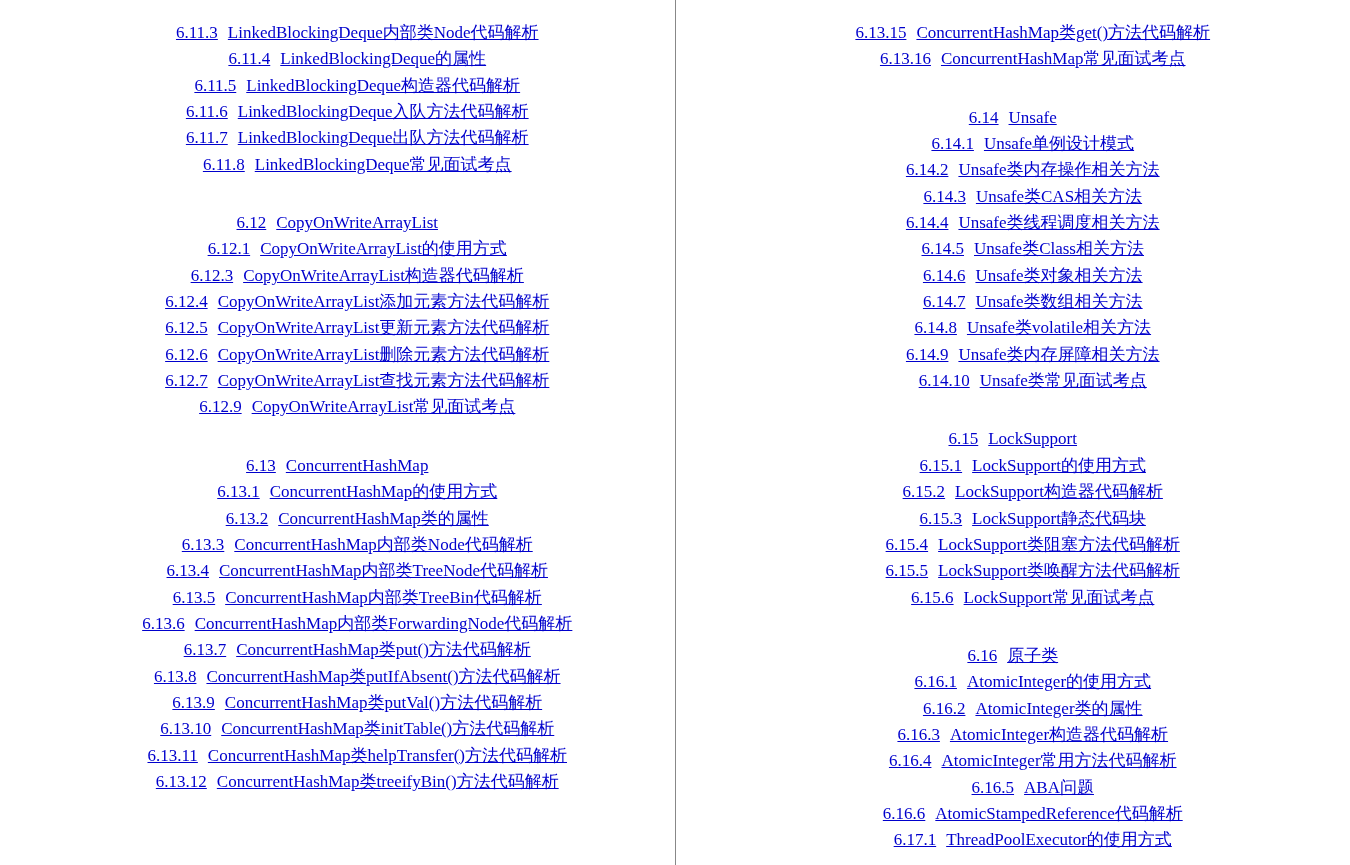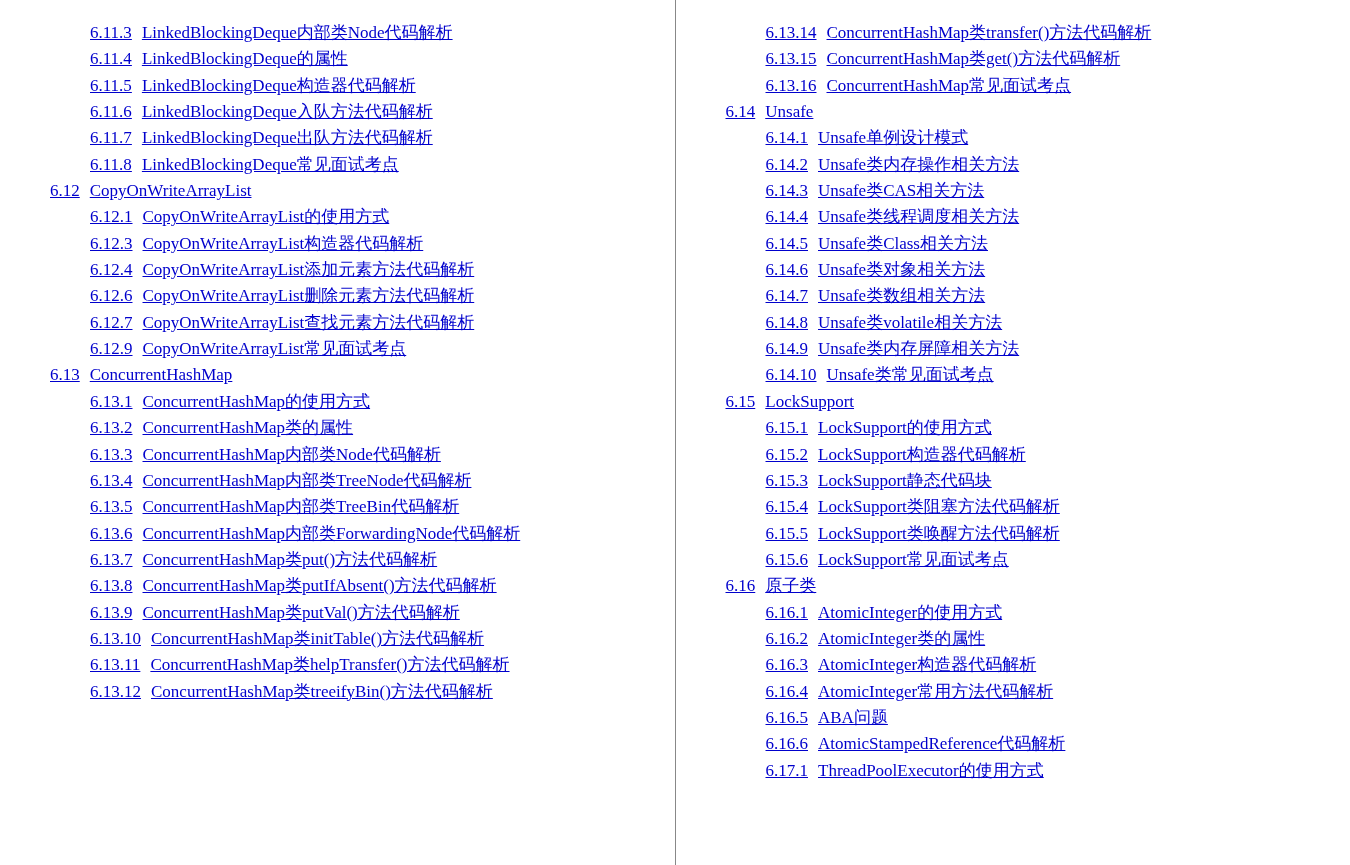--- a/index.html
+++ b/index.html
@@ -12,34 +12,36 @@
       background: #ffffff;
     }
     .page-container {
       display: flex;
       height: 100%;
     }
     .column {
       flex: 1;
       padding: 20px 50px;
       overflow: hidden;
+      text-align: center;
     }
     .column-left {
       border-right: 1px solid #888;
     }
     .toc-entry {
       line-height: 1.55;
       margin: 0;
     }
     .toc-entry a {
       color: #0000cc;
       text-decoration: underline;
     }
     .level-1 {
       padding-left: 0;
+      margin-top: 32px;
     }
     .level-2 {
       padding-left: 40px;
     }
     .num-gap {
       display: inline-block;
       width: 10px;
     }
   </style>
 </head>
@@ -50,39 +52,39 @@
       <p class="toc-entry level-2"><a href="#"><span>6.11.3</span><span class="num-gap">&nbsp;&nbsp;</span><span>LinkedBlockingDeque内部类Node代码解析</span></a></p>
       <p class="toc-entry level-2"><a href="#"><span>6.11.4</span><span class="num-gap">&nbsp;&nbsp;</span><span>LinkedBlockingDeque的属性</span></a></p>
       <p class="toc-entry level-2"><a href="#"><span>6.11.5</span><span class="num-gap">&nbsp;&nbsp;</span><span>LinkedBlockingDeque构造器代码解析</span></a></p>
       <p class="toc-entry level-2"><a href="#"><span>6.11.6</span><span class="num-gap">&nbsp;&nbsp;</span><span>LinkedBlockingDeque入队方法代码解析</span></a></p>
       <p class="toc-entry level-2"><a href="#"><span>6.11.7</span><span class="num-gap">&nbsp;&nbsp;</span><span>LinkedBlockingDeque出队方法代码解析</span></a></p>
       <p class="toc-entry level-2"><a href="#"><span>6.11.8</span><span class="num-gap">&nbsp;&nbsp;</span><span>LinkedBlockingDeque常见面试考点</span></a></p>
       <p class="toc-entry level-1"><a href="#"><span>6.12</span><span class="num-gap">&nbsp;&nbsp;</span><span>CopyOnWriteArrayList</span></a></p>
       <p class="toc-entry level-2"><a href="#"><span>6.12.1</span><span class="num-gap">&nbsp;&nbsp;</span><span>CopyOnWriteArrayList的使用方式</span></a></p>
       <p class="toc-entry level-2"><a href="#"><span>6.12.3</span><span class="num-gap">&nbsp;&nbsp;</span><span>CopyOnWriteArrayList构造器代码解析</span></a></p>
       <p class="toc-entry level-2"><a href="#"><span>6.12.4</span><span class="num-gap">&nbsp;&nbsp;</span><span>CopyOnWriteArrayList添加元素方法代码解析</span></a></p>
+      <p class="toc-entry level-2"><a href="#"><span>6.12.5</span><span class="num-gap">&nbsp;&nbsp;</span><span>CopyOnWriteArrayList更新元素方法代码解析</span></a></p>
       <p class="toc-entry level-2"><a href="#"><span>6.12.6</span><span class="num-gap">&nbsp;&nbsp;</span><span>CopyOnWriteArrayList删除元素方法代码解析</span></a></p>
       <p class="toc-entry level-2"><a href="#"><span>6.12.7</span><span class="num-gap">&nbsp;&nbsp;</span><span>CopyOnWriteArrayList查找元素方法代码解析</span></a></p>
       <p class="toc-entry level-2"><a href="#"><span>6.12.9</span><span class="num-gap">&nbsp;&nbsp;</span><span>CopyOnWriteArrayList常见面试考点</span></a></p>
       <p class="toc-entry level-1"><a href="#"><span>6.13</span><span class="num-gap">&nbsp;&nbsp;</span><span>ConcurrentHashMap</span></a></p>
       <p class="toc-entry level-2"><a href="#"><span>6.13.1</span><span class="num-gap">&nbsp;&nbsp;</span><span>ConcurrentHashMap的使用方式</span></a></p>
       <p class="toc-entry level-2"><a href="#"><span>6.13.2</span><span class="num-gap">&nbsp;&nbsp;</span><span>ConcurrentHashMap类的属性</span></a></p>
       <p class="toc-entry level-2"><a href="#"><span>6.13.3</span><span class="num-gap">&nbsp;&nbsp;</span><span>ConcurrentHashMap内部类Node代码解析</span></a></p>
       <p class="toc-entry level-2"><a href="#"><span>6.13.4</span><span class="num-gap">&nbsp;&nbsp;</span><span>ConcurrentHashMap内部类TreeNode代码解析</span></a></p>
       <p class="toc-entry level-2"><a href="#"><span>6.13.5</span><span class="num-gap">&nbsp;&nbsp;</span><span>ConcurrentHashMap内部类TreeBin代码解析</span></a></p>
       <p class="toc-entry level-2"><a href="#"><span>6.13.6</span><span class="num-gap">&nbsp;&nbsp;</span><span>ConcurrentHashMap内部类ForwardingNode代码解析</span></a></p>
       <p class="toc-entry level-2"><a href="#"><span>6.13.7</span><span class="num-gap">&nbsp;&nbsp;</span><span>ConcurrentHashMap类put()方法代码解析</span></a></p>
       <p class="toc-entry level-2"><a href="#"><span>6.13.8</span><span class="num-gap">&nbsp;&nbsp;</span><span>ConcurrentHashMap类putIfAbsent()方法代码解析</span></a></p>
       <p class="toc-entry level-2"><a href="#"><span>6.13.9</span><span class="num-gap">&nbsp;&nbsp;</span><span>ConcurrentHashMap类putVal()方法代码解析</span></a></p>
       <p class="toc-entry level-2"><a href="#"><span>6.13.10</span><span class="num-gap">&nbsp;&nbsp;</span><span>ConcurrentHashMap类initTable()方法代码解析</span></a></p>
       <p class="toc-entry level-2"><a href="#"><span>6.13.11</span><span class="num-gap">&nbsp;&nbsp;</span><span>ConcurrentHashMap类helpTransfer()方法代码解析</span></a></p>
       <p class="toc-entry level-2"><a href="#"><span>6.13.12</span><span class="num-gap">&nbsp;&nbsp;</span><span>ConcurrentHashMap类treeifyBin()方法代码解析</span></a></p>
     </div>
   <div class="column" id="col-right">
-      <p class="toc-entry level-2"><a href="#"><span>6.13.14</span><span class="num-gap">&nbsp;&nbsp;</span><span>ConcurrentHashMap类transfer()方法代码解析</span></a></p>
       <p class="toc-entry level-2"><a href="#"><span>6.13.15</span><span class="num-gap">&nbsp;&nbsp;</span><span>ConcurrentHashMap类get()方法代码解析</span></a></p>
       <p class="toc-entry level-2"><a href="#"><span>6.13.16</span><span class="num-gap">&nbsp;&nbsp;</span><span>ConcurrentHashMap常见面试考点</span></a></p>
       <p class="toc-entry level-1"><a href="#"><span>6.14</span><span class="num-gap">&nbsp;&nbsp;</span><span>Unsafe</span></a></p>
       <p class="toc-entry level-2"><a href="#"><span>6.14.1</span><span class="num-gap">&nbsp;&nbsp;</span><span>Unsafe单例设计模式</span></a></p>
       <p class="toc-entry level-2"><a href="#"><span>6.14.2</span><span class="num-gap">&nbsp;&nbsp;</span><span>Unsafe类内存操作相关方法</span></a></p>
       <p class="toc-entry level-2"><a href="#"><span>6.14.3</span><span class="num-gap">&nbsp;&nbsp;</span><span>Unsafe类CAS相关方法</span></a></p>
       <p class="toc-entry level-2"><a href="#"><span>6.14.4</span><span class="num-gap">&nbsp;&nbsp;</span><span>Unsafe类线程调度相关方法</span></a></p>
       <p class="toc-entry level-2"><a href="#"><span>6.14.5</span><span class="num-gap">&nbsp;&nbsp;</span><span>Unsafe类Class相关方法</span></a></p>
       <p class="toc-entry level-2"><a href="#"><span>6.14.6</span><span class="num-gap">&nbsp;&nbsp;</span><span>Unsafe类对象相关方法</span></a></p>
       <p class="toc-entry level-2"><a href="#"><span>6.14.7</span><span class="num-gap">&nbsp;&nbsp;</span><span>Unsafe类数组相关方法</span></a></p>

